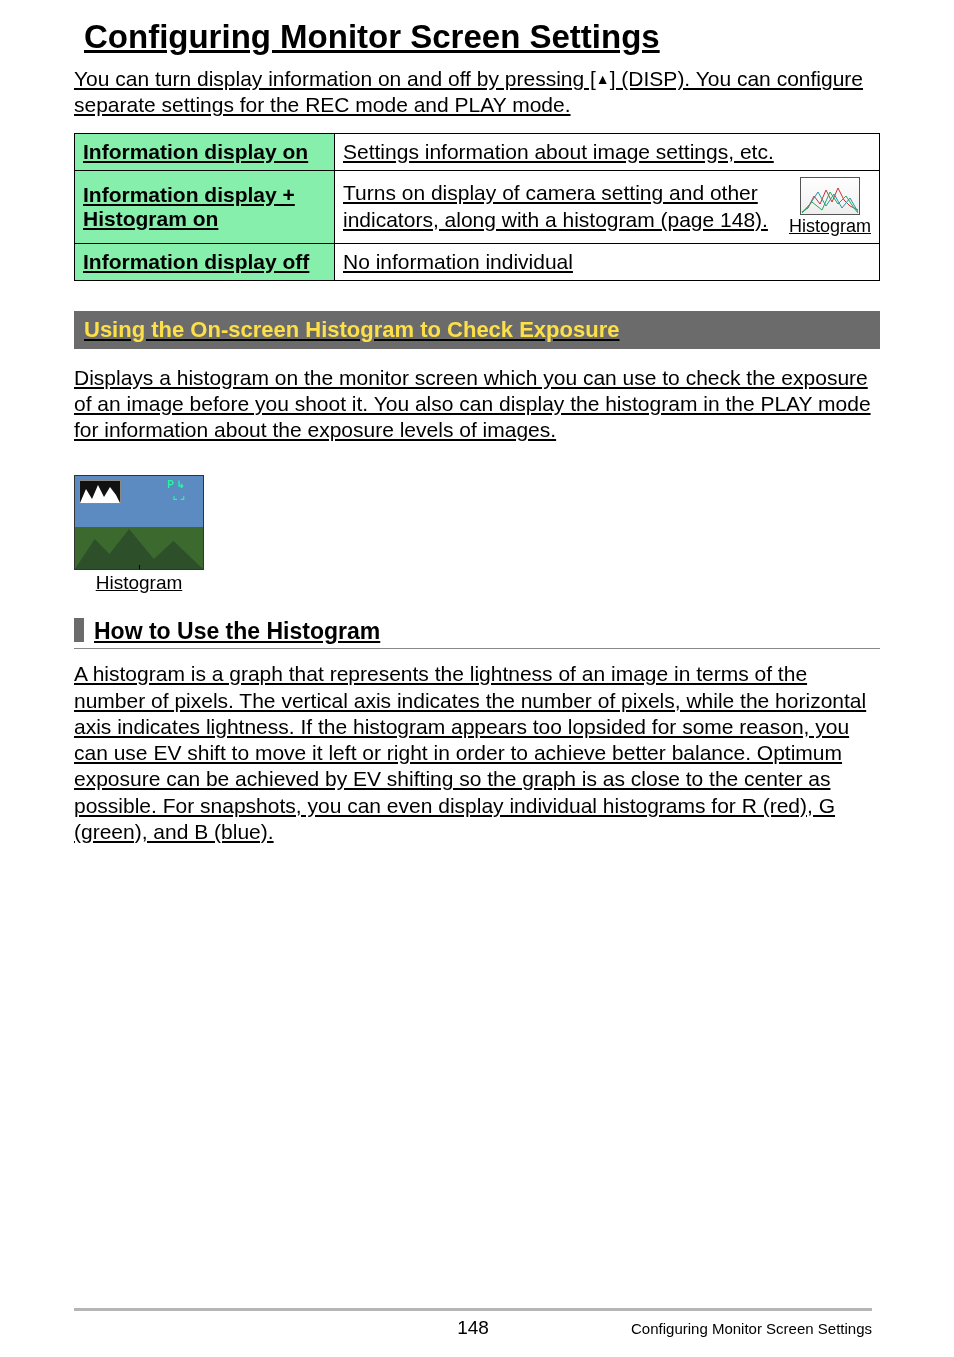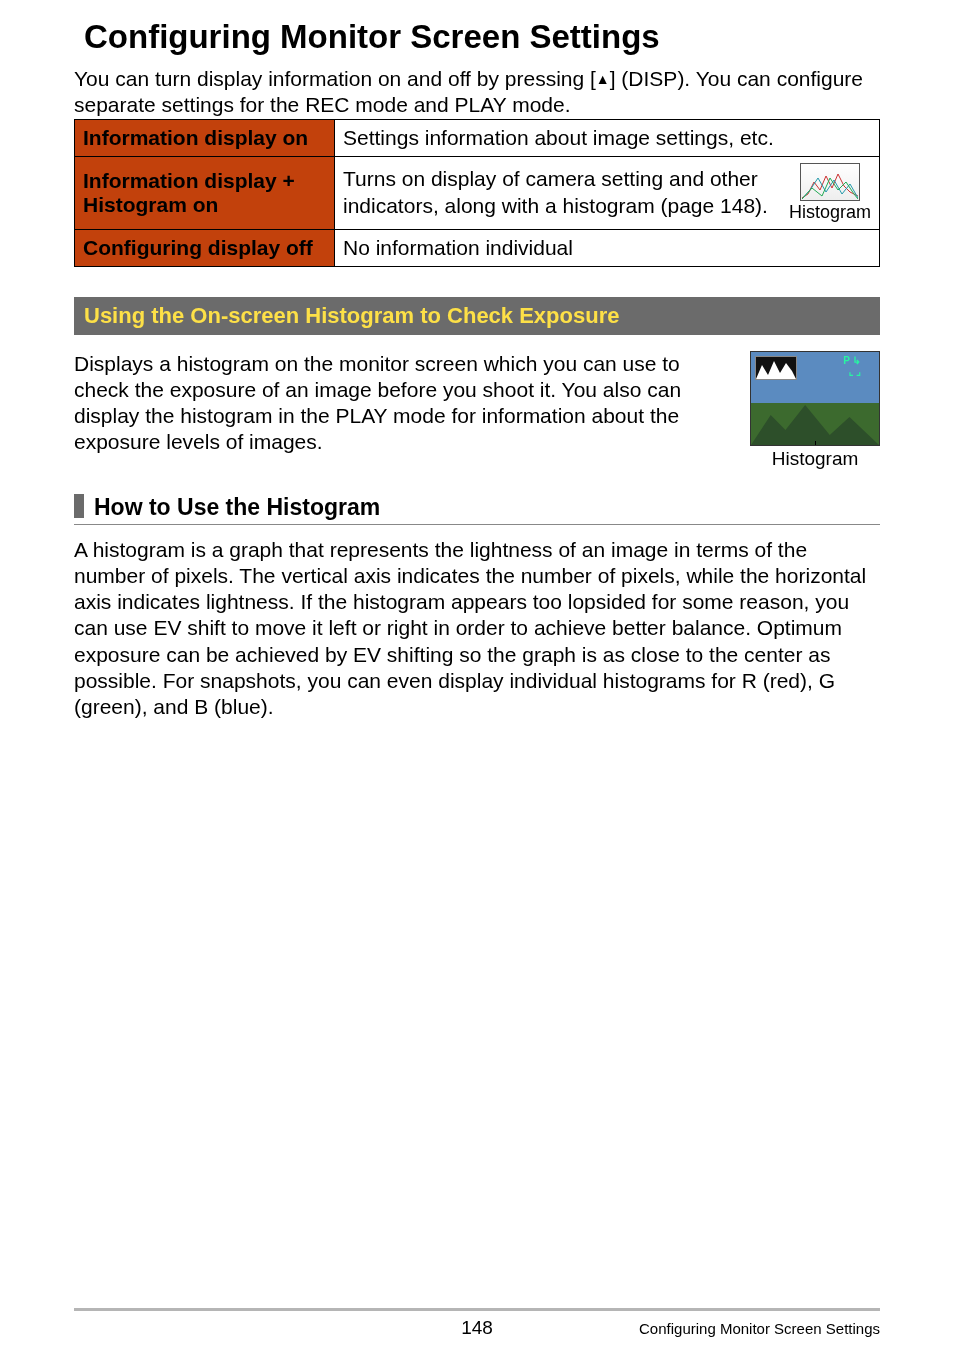--- a/index.html
+++ b/index.html
@@ -1,45 +1,45 @@
 <!DOCTYPE html>
 <html><head>
 <meta charset="utf-8">
 <style>
   * { box-sizing: border-box; margin: 0; padding: 0; }
   html, body { width: 954px; height: 1357px; background: #fff; font-family: Arial, Helvetica, sans-serif; color: #000; }
-  .page { position: relative; width: 954px; height: 1357px; padding: 18px 74px 0 74px; }
+  .page { position: relative; width: 954px; height: 1357px; padding: 18px 74px 0 74px; text-decoration: underline; }
   .title { font-size: 33px; font-weight: bold; margin-bottom: 10px; padding-left: 10px; }
-  .intro { font-size: 21px; line-height: 1.25; }
+  .intro { font-size: 21px; line-height: 1.25; margin-bottom: 14px; }
   .up-glyph { display:inline-block; font-size:14px; position:relative; top:-2px; }
   table.settings { width: 100%; border-collapse: collapse; margin-bottom: 30px; }
   table.settings td, table.settings th { border: 1px solid #000; padding: 6px 8px; font-size: 21px; text-align: left; vertical-align: middle; }
-  table.settings th { background: #c2410c; font-weight: bold; width: 260px; }
+  table.settings th { background: #86efac; font-weight: bold; width: 260px; }
   .cell-flex { display: flex; align-items: center; justify-content: space-between; }
   .cell-text { flex: 1; line-height: 1.25; }
   .hist-thumb-wrap { display:flex; flex-direction:column; align-items:center; font-size:18px; }
   .hist-thumb { width: 60px; height: 38px; border: 1px solid #555; background: linear-gradient(#fff,#eee); display:flex; align-items:flex-end; justify-content:center; overflow:hidden; margin-bottom:1px;}
   .hist-thumb svg { width: 56px; height: 32px; }
   .section-bar { background: #6b6b6b; color: #fde047; font-size: 22px; font-weight: bold; padding: 6px 10px; margin-bottom: 16px; }
-  .body-row { display: flex; justify-content: flex-start; align-items: flex-start; gap: 32px; margin-bottom: 24px; }
+  .body-row { display: flex; justify-content: flex-start; align-items: flex-start; gap: 32px; margin-bottom: 24px; flex-direction: column; }
   .body-row p { font-size: 21px; line-height: 1.25; flex: 1; }
   .preview-wrap { display:flex; flex-direction:column; align-items:center; font-size:19px; }
   .preview { width: 130px; height: 95px; border:1px solid #333; background: linear-gradient(#5b8bc0 55%, #3c6a2e 55%); position:relative; overflow:hidden; margin-bottom:2px;}
   .preview .corner { position:absolute; color:#28f5a2; font-size:10px; font-weight:bold; }
   .preview .tl { top:3px; right:18px; }
   .preview .bl { top:14px; right:18px; }
   .preview .hist-mini { position:absolute; top:4px; left:4px; width:42px; height:24px; border:1px solid #888; background:#111; }
   .preview .hist-mini svg { width:100%; height:100%; display:block; }
   .preview .mountain { position:absolute; bottom:0; left:0; width:100%; }
   .preview .pointer-line { position:absolute; left:50%; bottom:-2px; width:1px; height:6px; background:#000; }
   .subhead-row { display:flex; align-items:center; border-bottom:1px solid #888; padding-bottom:3px; margin-bottom:12px; }
   .subhead-bar { width: 10px; height: 24px; background: #6b6b6b; margin-right: 10px; align-self: stretch; }
   .subhead-row h2 { font-size: 23px; font-weight: bold; }
   .para { font-size: 21px; line-height: 1.25; }
-  .footer { position:absolute; bottom:18px; left:0; right:0; padding: 0 74px; }
+  .footer { position:absolute; bottom:18px; left:0; right:8px; padding: 0 74px; }
   .footer-rule { border:0; border-top:3px solid #b5b5b5; margin-bottom:6px; }
   .footer-row { display:flex; justify-content:center; align-items:center; font-size:15px; position:relative; height:22px;}
   .footer-row .pnum { font-size:19px; }
   .footer-row .ftext { position:absolute; right:0; font-size:15px; }
 </style>
 </head>
 <body>
 
 <div class="page">
 
@@ -67,21 +67,21 @@
                 <polyline points="0,31 8,22 16,10 24,24 32,12 40,26 48,16 56,30" fill="none" stroke="#29a" stroke-width="1"></polyline>
                 <polyline points="0,31 10,20 20,28 28,10 36,22 44,14 52,26 56,31" fill="none" stroke="#2a5" stroke-width="1"></polyline>
               </svg>
             </div>
             <span>Histogram</span>
           </div>
         </div>
       </td>
     </tr>
     <tr>
-      <th>Configuring display off</th>
+      <th>Information display off</th>
       <td>No information individual</td>
     </tr>
   </tbody>
     </table>
 
   <div class="section-bar">Using the On-screen Histogram to Check Exposure</div>
 
   <div class="body-row">
     <p>Displays a histogram on the monitor screen which you can use to check the exposure of an image before you shoot it. You also can display the histogram in the PLAY mode for information about the exposure levels of images.</p>
     <div class="preview-wrap">

